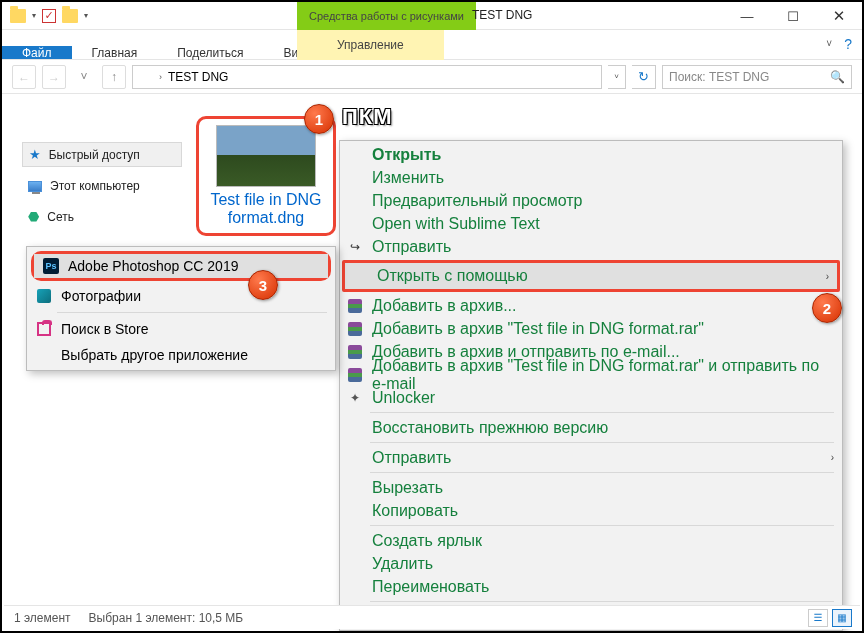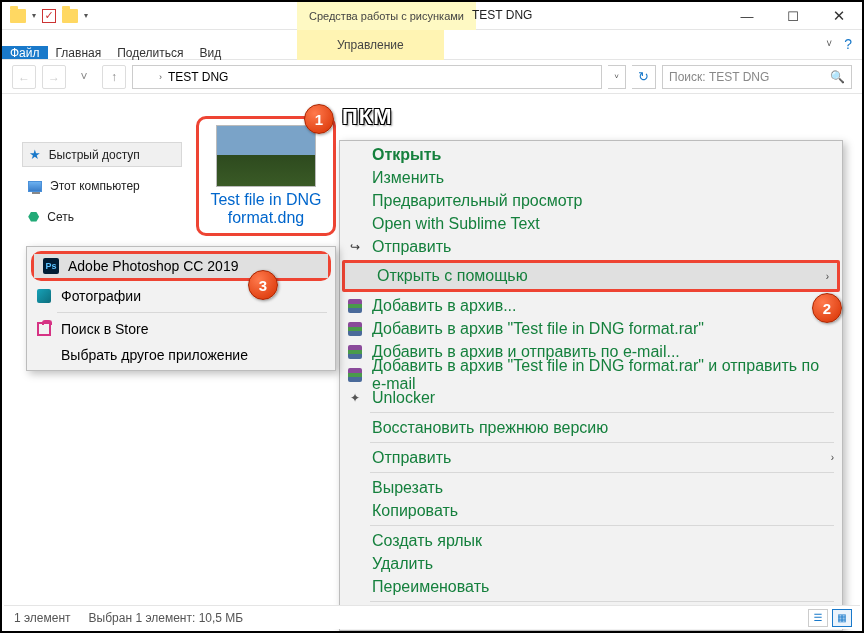--- a/index.html
+++ b/index.html
@@ -5,29 +5,29 @@
 * { box-sizing: border-box; margin: 0; padding: 0; font-family: "Segoe UI", Tahoma, sans-serif; font-size: 12px; }
 body { background: #fff; width: 864px; height: 633px; position: relative; overflow: hidden; border: 2px solid #000; }
 
 
 .titlebar { height: 28px; display: flex; align-items: center; background: #fff; border-bottom: 1px solid #e5e5e5; position: relative; }
 .titlebar .qat { display: flex; align-items: center; gap: 6px; padding-left: 8px; }
 .titlebar .folder-ic { width: 16px; height: 14px; background: #ffd862; border-radius: 1px; position: relative; }
 .titlebar .folder-ic::before { content:""; position:absolute; top:-3px; left:0; width:8px; height:3px; background:#ffd862; border-radius:1px 1px 0 0;}
 .titlebar .chk { width: 14px; height: 14px; border: 1px solid #c33; display:flex; align-items:center; justify-content:center; color:#c33; font-size:11px; }
 .titlebar .drop { font-size: 8px; color:#555; }
-.titlebar .tool-tab { position:absolute; left:295px; top:0; height:28px; display:flex; flex-direction:column; align-items:center; justify-content:center; background:#fef9c3; padding:0 12px; font-size:11px; color:#444;}
+.titlebar .tool-tab { position:absolute; left:295px; top:0; height:28px; display:flex; flex-direction:column; align-items:center; justify-content:center; background:#84cc16; padding:0 12px; font-size:11px; color:#444;}
 .titlebar .wtitle { position:absolute; left:470px; top:6px; font-size:12px; color:#222; }
 .titlebar .winbtns { position:absolute; right:0; top:0; display:flex; }
 .titlebar .winbtns div { width:46px; height:28px; display:flex; align-items:center; justify-content:center; color:#333; font-size:13px; }
 .titlebar .winbtns .close { font-size:15px; }
 
 
 .ribbon { height: 30px; display:flex; align-items:stretch; background:#fff; border-bottom:1px solid #e5e5e5; position:relative;}
-.ribbon .tab { padding:0 8px; display:flex; align-items:center; font-size:12px; color:#333;margin-top:16px; }
+.ribbon .tab { padding:0 20px; display:flex; align-items:center; font-size:12px; color:#333;margin-top:16px; }
 .ribbon .tab.file { background:#1979ca; color:#fff; }
 .ribbon .tool-sub { position:absolute; left:295px; top:0; height:30px; background:#fff4b3; padding:0 40px; display:flex; align-items:center; font-size:12px; color:#444; }
 .ribbon .help { position:absolute; right:10px; top:6px; color:#1979ca; font-size:14px; }
 .ribbon .rexpand { position:absolute; right:30px; top:8px; color:#555; font-size:10px;}
 
 
 .addr { height: 34px; display:flex; align-items:center; padding:4px 10px; gap:6px; border-bottom:1px solid #e5e5e5;}
 .nav-btn { width:24px; height:24px; border:1px solid #ddd; border-radius:2px; display:flex; align-items:center; justify-content:center; color:#888; font-size:12px;}
 .nav-btn.disabled { color:#ccc; }
 .addr .path { flex:1; height:24px; border:1px solid #ccc; display:flex; align-items:center; padding:0 6px; gap:6px; }

